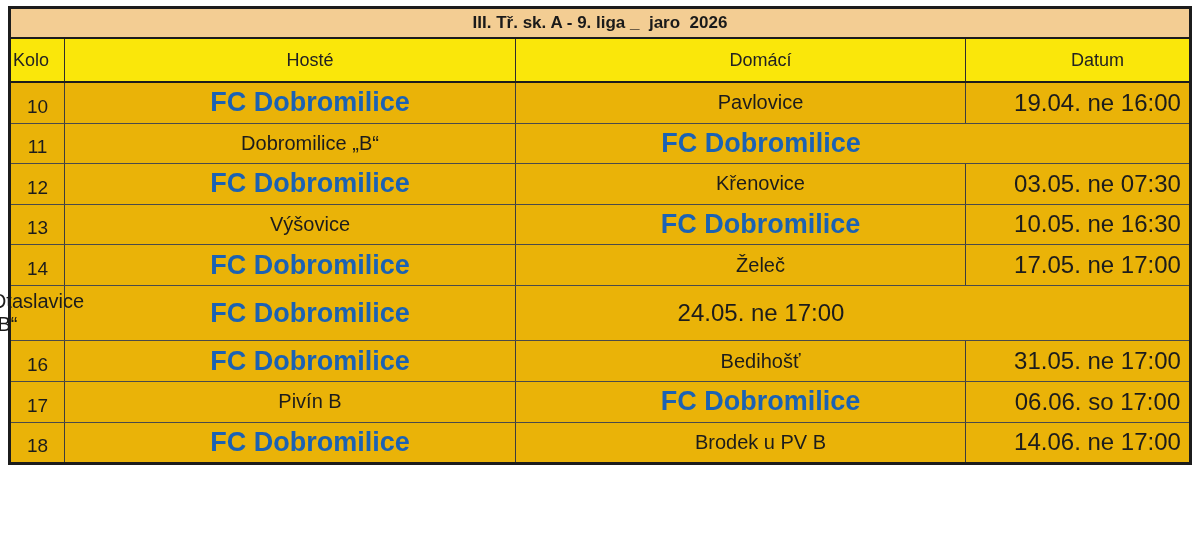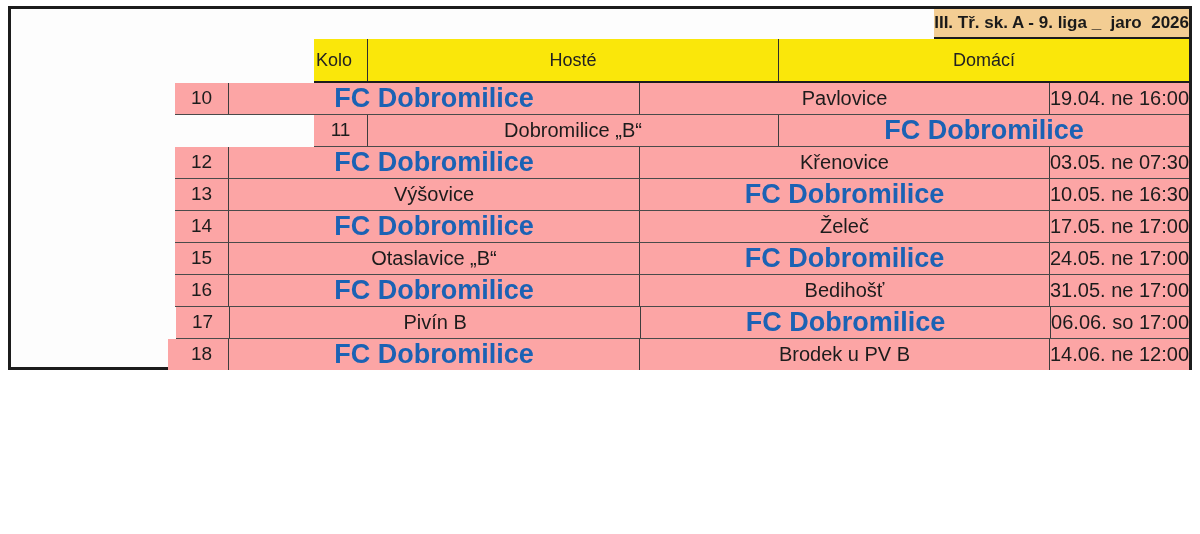--- a/index.html
+++ b/index.html
@@ -5,43 +5,43 @@
   * { margin: 0; padding: 0; box-sizing: border-box; }
   html, body {
     width: 1200px; height: 534px;
     background: #ffffff;
     font-family: "Liberation Sans", "DejaVu Sans", sans-serif;
     overflow: hidden;
   }
   .sheet {
     position: absolute;
     left: 8px; top: 6px;
-    width: 1184px; height: 364px;
+    width: 1184px; height: 459px;
     border: 3px solid #1c1c1c;
     background: #fdfdfd;
     display: flex;
     flex-direction: column;
-    align-items: flex-end;
   }
   .title-row {
     height: 30px;
     flex: 0 0 30px;
     background: #f3cd93;
     border-bottom: 2px solid #1c1c1c;
     display: flex;
     align-items: center;
     justify-content: center;
     font-size: 17px;
     font-weight: bold;
     color: #1a1a1a;
     white-space: pre;
   }
   .grid-row {
     display: grid;
     grid-template-columns: 54px 411px 410px 1fr;
+    gap: 40px;
   }
   .header-row {
     flex: 0 0 44px;
     background: #fae70a;
     border-bottom: 2px solid #1c1c1c;
   }
   .header-cell {
     display: flex;
     align-items: center;
     justify-content: center;
@@ -49,57 +49,58 @@
     color: #222222;
     border-right: 1px solid #2e2e2e;
   }
   .header-cell.kolo {
     justify-content: flex-start;
     padding-left: 2px;
   }
   .header-cell:last-child { border-right: none; }
   .data-row {
     flex: 1 1 auto;
-    background: #fca5a5;
+    background: #eab308;
     border-bottom: 1px solid #4a4a4a;
   }
-  .data-row:last-child { border-bottom: none; padding-left: 7px; }
+  .data-row:last-child { border-bottom: none; }
   .cell {
     display: flex;
     align-items: center;
     justify-content: center;
     border-right: 1px solid #3d3d3d;
     color: #1c1c1c;
   }
   .cell:last-child { border-right: none; }
   .cell.kolo {
     align-items: flex-end;
     padding-bottom: 5px;
     font-size: 19px;
   }
   .cell.team { font-size: 20px; }
-  .cell.date { font-size: 20px; }
+  .cell.date { font-size: 24px; }
   .team .inner.plain { color: #1c1c1c; font-weight: normal; }
   .team .inner.fc {
     color: #1b62b4;
     font-weight: bold;
     font-size: 27px;
   }
 </style>
 </head>
 <body>
 
 <div class="sheet">
 
   <div class="title-row">III. Tř. sk. A - 9. liga _  jaro  2026</div>
 
   <div class="grid-row header-row">
     <div class="header-cell kolo">Kolo</div>
     <div class="header-cell">Hosté</div>
     <div class="header-cell">Domácí</div>
+    <div class="header-cell">Datum</div>
   </div>
 
   <div class="grid-row data-row">
     <div class="cell kolo">10</div>
     <div class="cell team">
         <span class="inner fc">FC Dobromilice</span>
       </div>
     <div class="cell team">
         <span class="inner plain">Pavlovice</span>
       </div>
@@ -143,21 +144,20 @@
     <div class="cell team">
         <span class="inner fc">FC Dobromilice</span>
       </div>
     <div class="cell team">
         <span class="inner plain">Želeč</span>
       </div>
     <div class="cell date">17.05. ne 17:00</div>
   </div>
 
   <div class="grid-row data-row">
-    <div class="cell kolo">15</div>
     <div class="cell team">
         <span class="inner plain">Otaslavice „B“</span>
       </div>
     <div class="cell team">
         <span class="inner fc">FC Dobromilice</span>
       </div>
     <div class="cell date">24.05. ne 17:00</div>
   </div>
 
   <div class="grid-row data-row">
@@ -183,16 +183,16 @@
   </div>
 
   <div class="grid-row data-row">
     <div class="cell kolo">18</div>
     <div class="cell team">
         <span class="inner fc">FC Dobromilice</span>
       </div>
     <div class="cell team">
         <span class="inner plain">Brodek u PV B</span>
       </div>
-    <div class="cell date">14.06. ne 12:00</div>
+    <div class="cell date">14.06. ne 17:00</div>
   </div>
 
 </div>
 
 </body></html>

